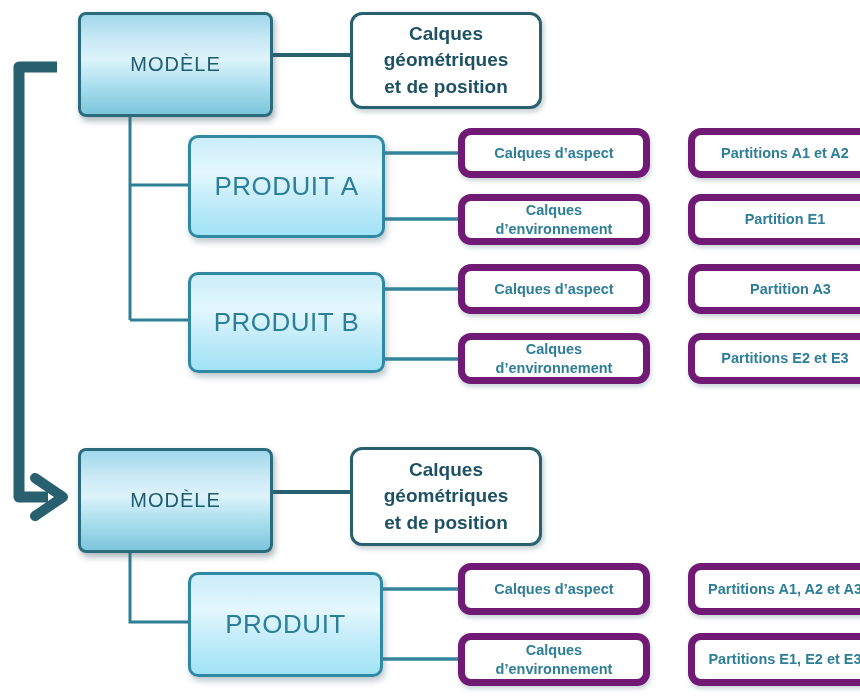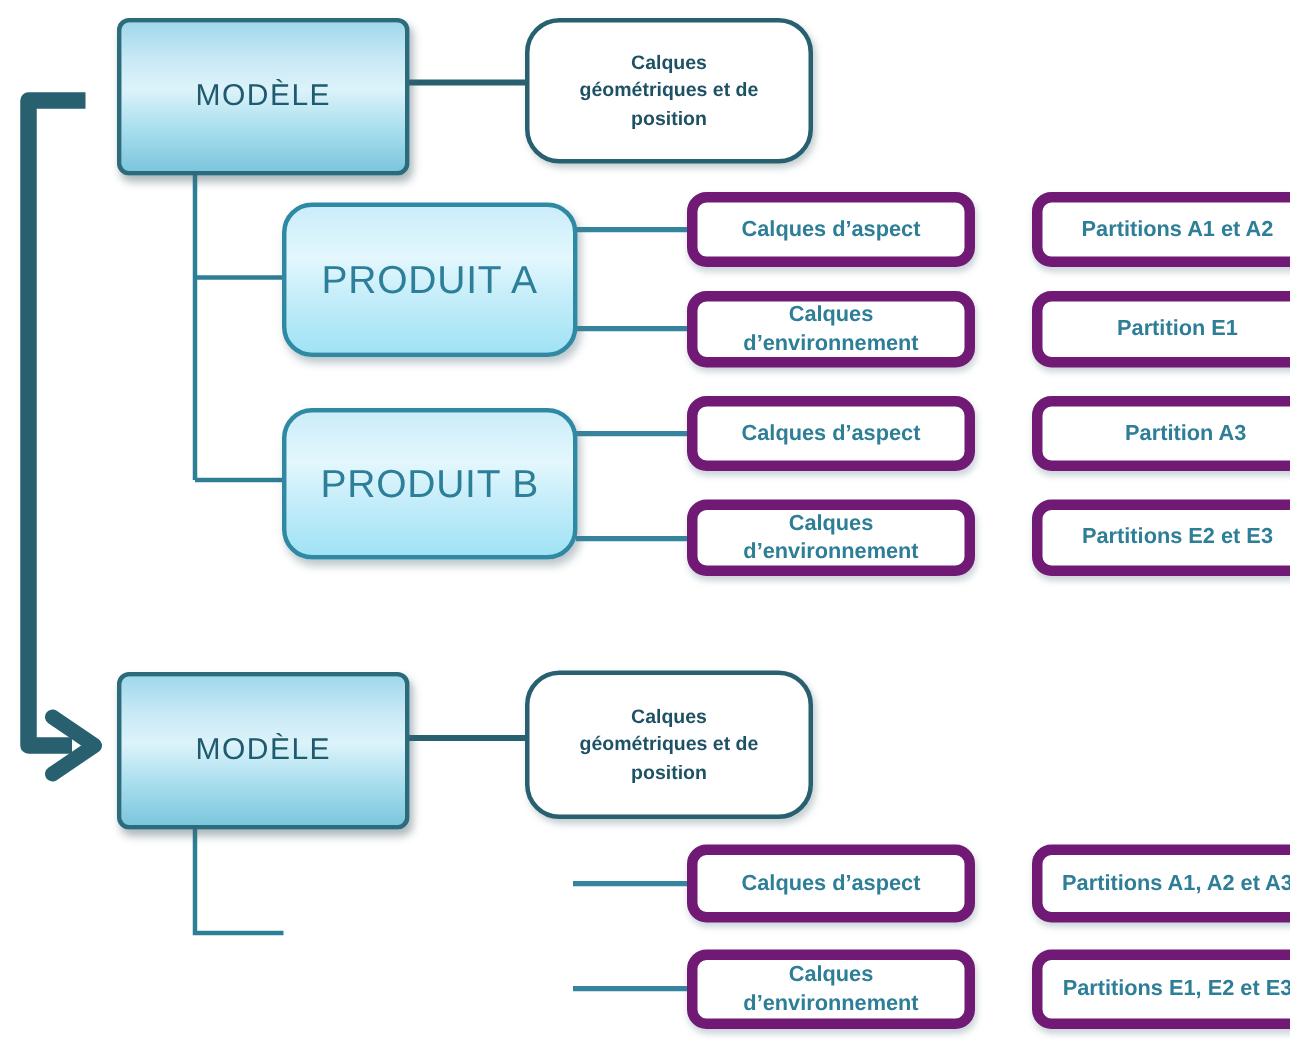--- a/index.html
+++ b/index.html
@@ -23,34 +23,34 @@
     border:3px solid #2C6B7C;
     border-radius:8px;
     background:linear-gradient(180deg,#9FD8EB 0%,#C9E9F5 25%,#DCF3FA 45%,#A8DEEE 72%,#7CC6DC 100%);
     box-shadow:2px 4px 6px rgba(70,95,105,0.45);
     color:#1F5A6E;
     font-size:20px;
     letter-spacing:1px;
   }
   .produit{
     border:3px solid #2F89A3;
-    border-radius:20px;
+    border-radius:10px;
     background:linear-gradient(180deg,#CBEDF9 0%,#E3F7FD 35%,#C2ECF9 65%,#A0E3F5 100%);
     box-shadow:2px 4px 6px rgba(90,115,125,0.40);
     color:#2D7F99;
     font-size:26px;
     letter-spacing:0.5px;
   }
   .geo{
     border:3.5px solid #29606F;
-    border-radius:23px;
+    border-radius:12px;
     box-shadow:2px 3px 5px rgba(90,115,125,0.35);
     color:#1D5163;
     font-weight:bold;
-    font-size:13px;
+    font-size:19px;
     line-height:1.4;
     padding:0 24px;
   }
   .leaf{
     border:7px solid #701a75;
     border-radius:13px;
     box-shadow:1px 3px 4px rgba(110,135,145,0.35);
     color:#2E7E97;
     font-weight:bold;
     font-size:14.5px;
@@ -109,20 +109,21 @@
   <div class="box leaf calque" style="left:458px;top:264px;width:192px;height:50px;">Calques d’aspect</div>
   <div class="box leaf partition" style="left:652px;top:264px;width:205px;height:50px;">Partition A3</div>
 
   <div class="box leaf calque" style="left:458px;top:333px;width:192px;height:51px;">Calques d’environnement</div>
   <div class="box leaf partition" style="left:652px;top:333px;width:194px;height:51px;">Partitions E2 et E3</div>
 
   <div class="box model" style="left:78px;top:448px;width:195px;height:105px;">MODÈLE</div>
 
   <div class="box geo" style="left:350px;top:447px;width:192px;height:99px;">Calques géométriques et de position</div>
 
+  <div class="box produit" style="left:188px;top:572px;width:195px;height:105px;">PRODUIT</div>
 
   <div class="box leaf calque" style="left:458px;top:563px;width:192px;height:52px;">Calques d’aspect</div>
   <div class="box leaf partition" style="left:652px;top:563px;width:194px;height:52px;">Partitions A1, A2 et A3</div>
 
   <div class="box leaf calque" style="left:458px;top:633px;width:192px;height:53px;">Calques d’environnement</div>
   <div class="box leaf partition" style="left:652px;top:633px;width:194px;height:53px;">Partitions E1, E2 et E3</div>
 
 </div>
 
 </body></html>

